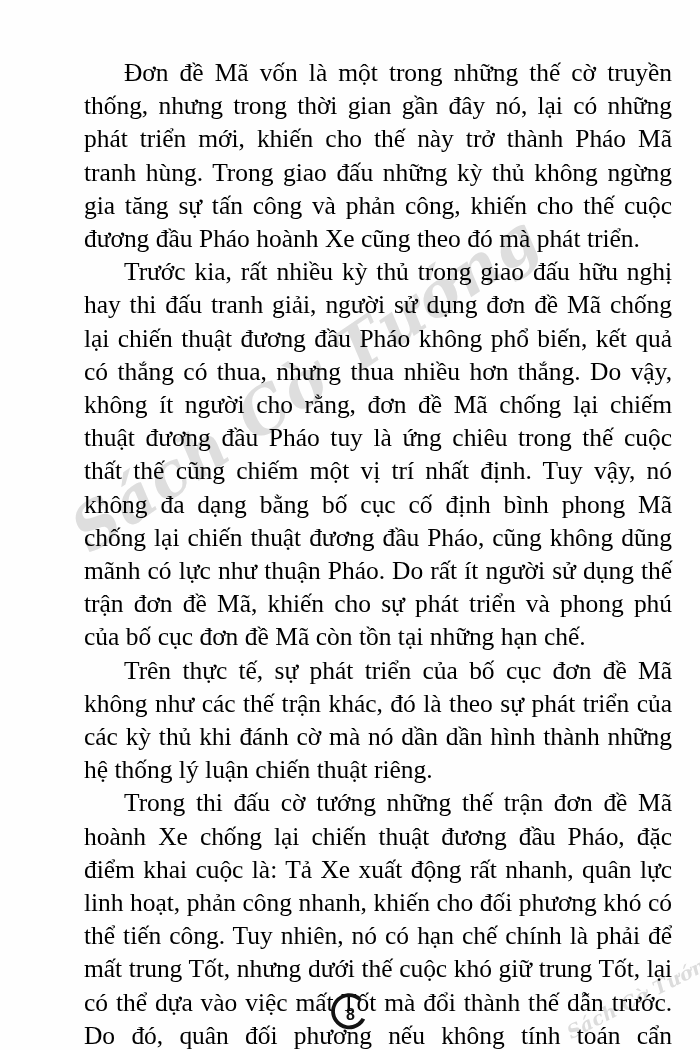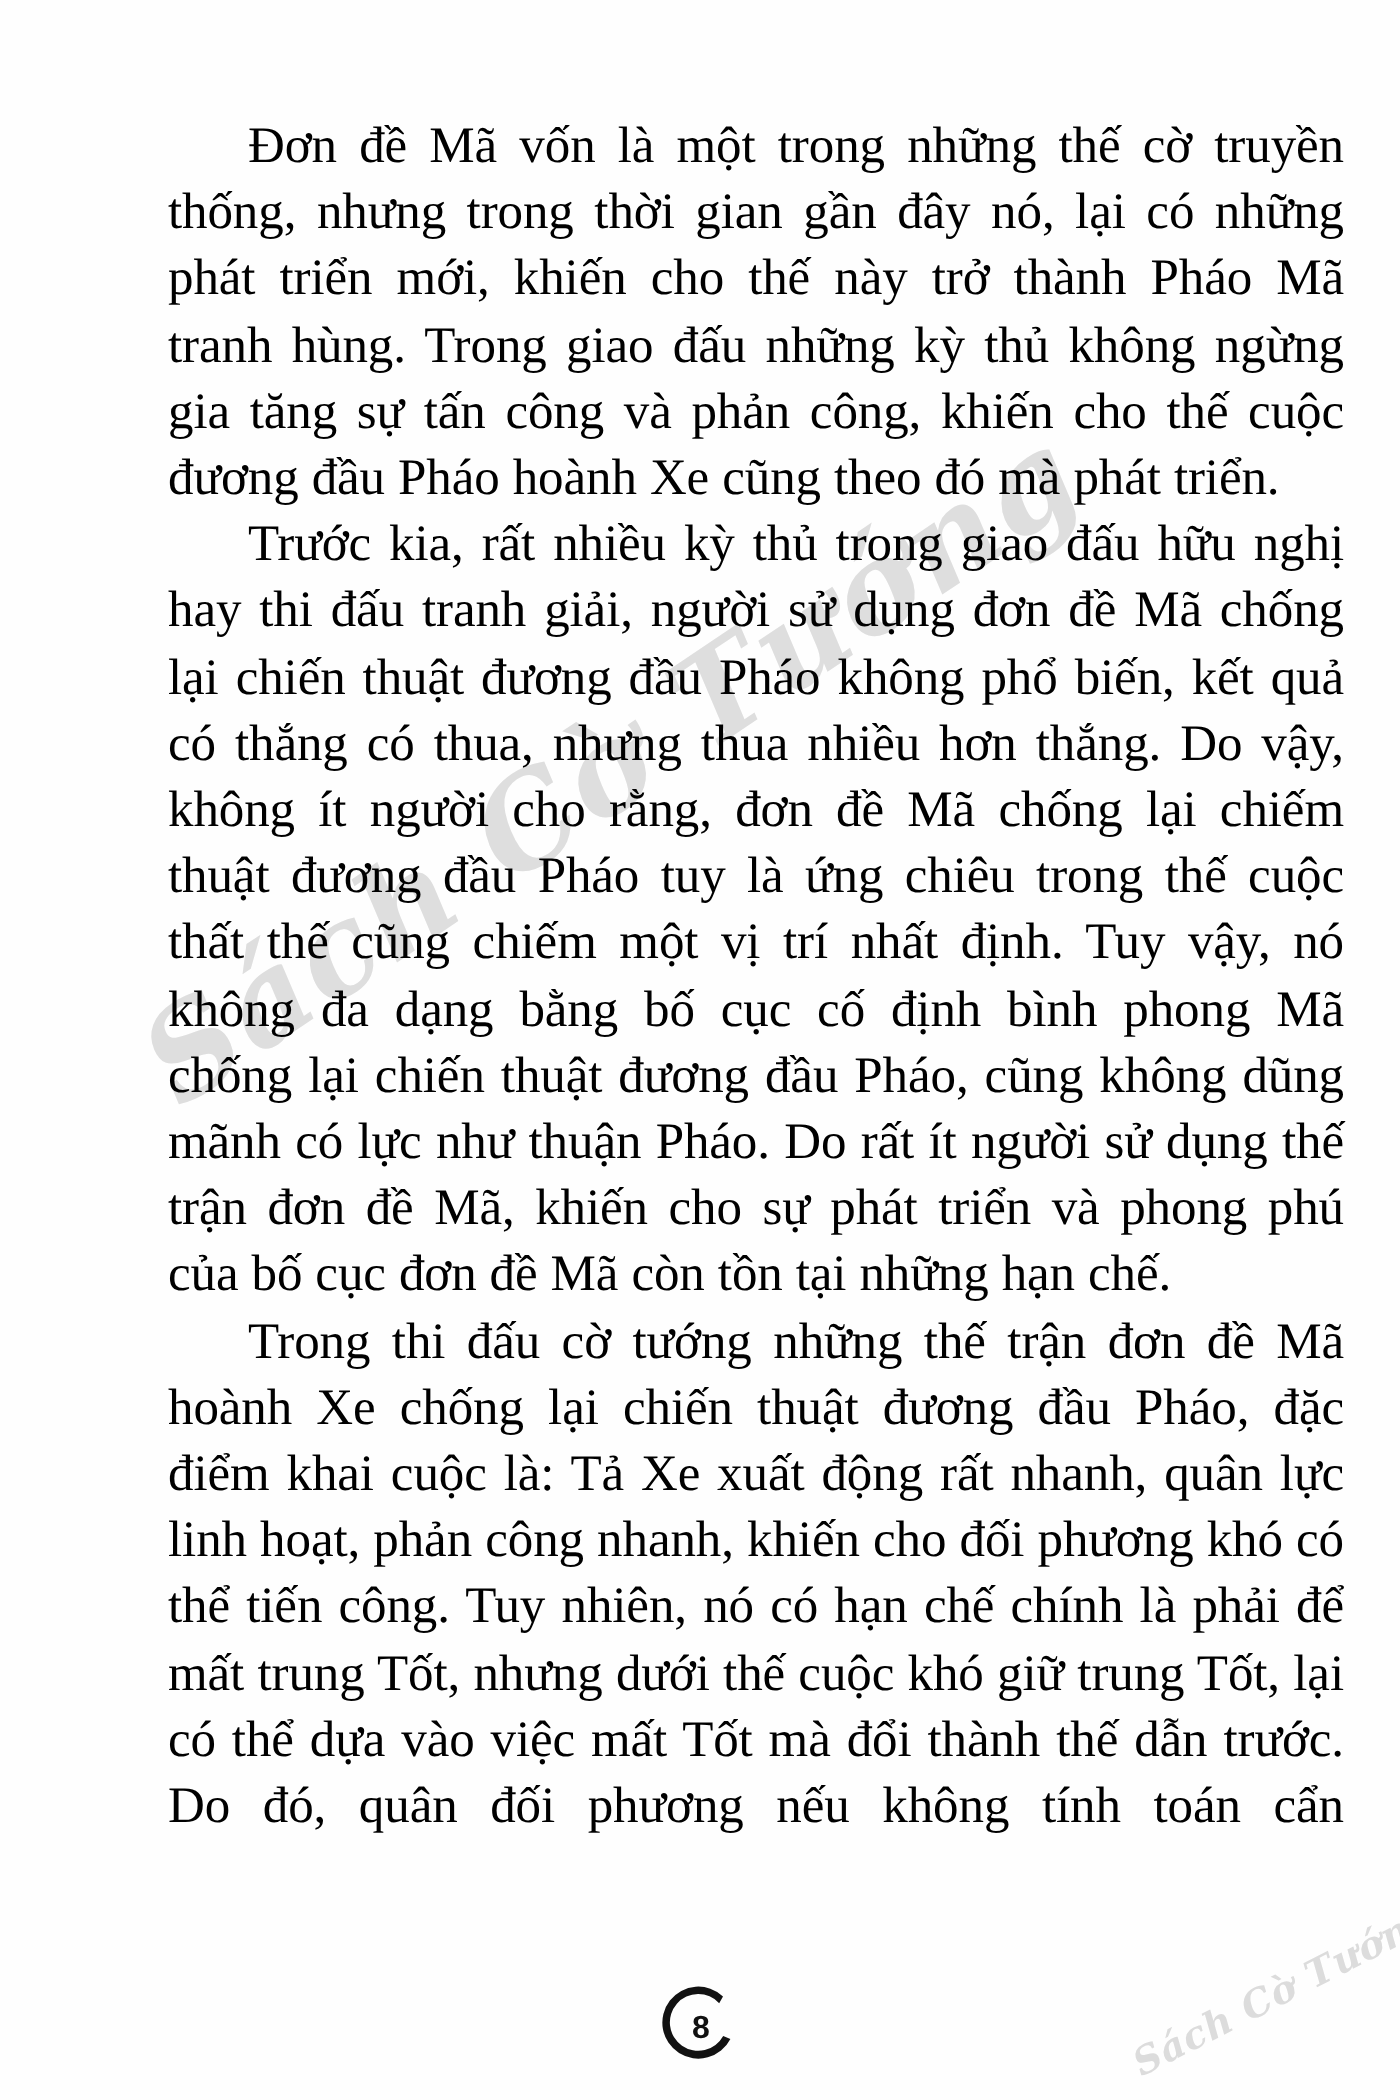--- a/index.html
+++ b/index.html
@@ -127,20 +127,21 @@
 <div class="page">
 
   <div class="watermark-layer">
     <div class="wm-main">Sách Cờ Tướng</div>
     <div class="wm-small">Sách Cờ Tướng</div>
   </div>
 
   <div class="text-body">
     <p class="para">Đơn đề Mã vốn là một trong những thế cờ truyền thống, nhưng trong thời gian gần đây nó, lại có những phát triển mới, khiến cho thế này trở thành Pháo Mã tranh hùng. Trong giao đấu những kỳ thủ không ngừng gia tăng sự tấn công và phản công, khiến cho thế cuộc đương đầu Pháo hoành Xe cũng theo đó mà phát triển.</p>
     <p class="para">Trước kia, rất nhiều kỳ thủ trong giao đấu hữu nghị hay thi đấu tranh giải, người sử dụng đơn đề Mã chống lại chiến thuật đương đầu Pháo không phổ biến, kết quả có thắng có thua, nhưng thua nhiều hơn thắng. Do vậy, không ít người cho rằng, đơn đề Mã chống lại chiếm thuật đương đầu Pháo tuy là ứng chiêu trong thế cuộc thất thế cũng chiếm một vị trí nhất định. Tuy vậy, nó không đa dạng bằng bố cục cố định bình phong Mã chống lại chiến thuật đương đầu Pháo, cũng không dũng mãnh có lực như thuận Pháo. Do rất ít người sử dụng thế trận đơn đề Mã, khiến cho sự phát triển và phong phú của bố cục đơn đề Mã còn tồn tại những hạn chế.</p>
+    <p class="para">Trên thực tế, sự phát triển của bố cục đơn đề Mã không như các thế trận khác, đó là theo sự phát triển của các kỳ thủ khi đánh cờ mà nó dần dần hình thành những hệ thống lý luận chiến thuật riêng.</p>
     <p class="para">Trong thi đấu cờ tướng những thế trận đơn đề Mã hoành Xe chống lại chiến thuật đương đầu Pháo, đặc điểm khai cuộc là: Tả Xe xuất động rất nhanh, quân lực linh hoạt, phản công nhanh, khiến cho đối phương khó có thể tiến công. Tuy nhiên, nó có hạn chế chính là phải để mất trung Tốt, nhưng dưới thế cuộc khó giữ trung Tốt, lại có thể dựa vào việc mất Tốt mà đổi thành thế dẫn trước. Do đó, quân đối phương nếu không tính toán cẩn</p>
   </div>
 
   <div class="page-ornament">
     <div class="ornament-wrap">
       <svg width="50" height="50" viewBox="0 0 50 50" aria-hidden="true">
         <path d="M36.5 9.2
                  A 18 18 0 1 0 40.2 30.5
                  L 36.6 29.0
                  A 14.2 14.2 0 1 1 34.6 12.6

